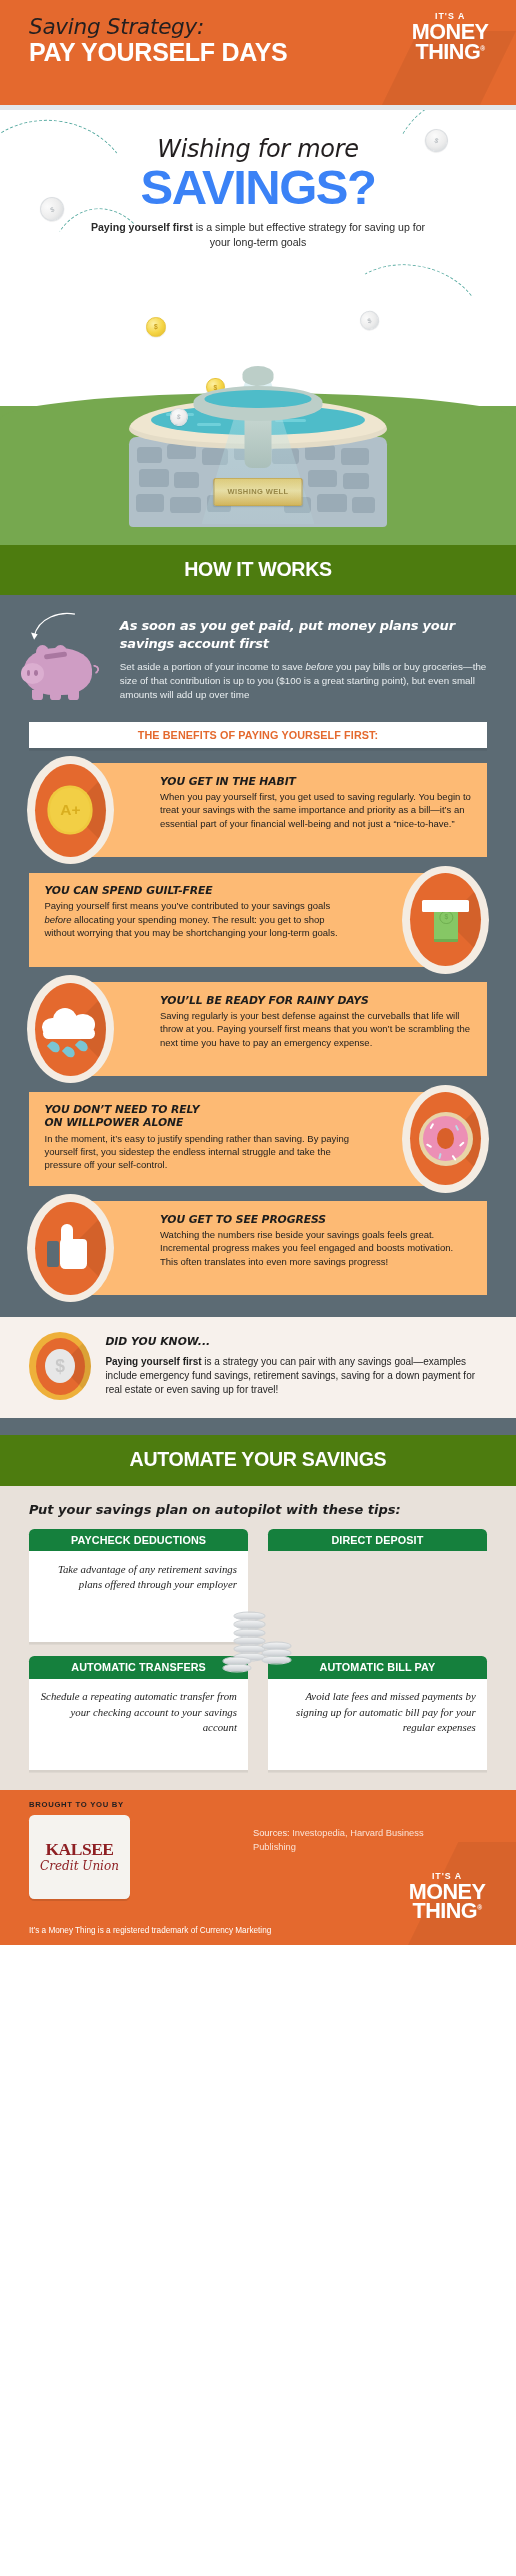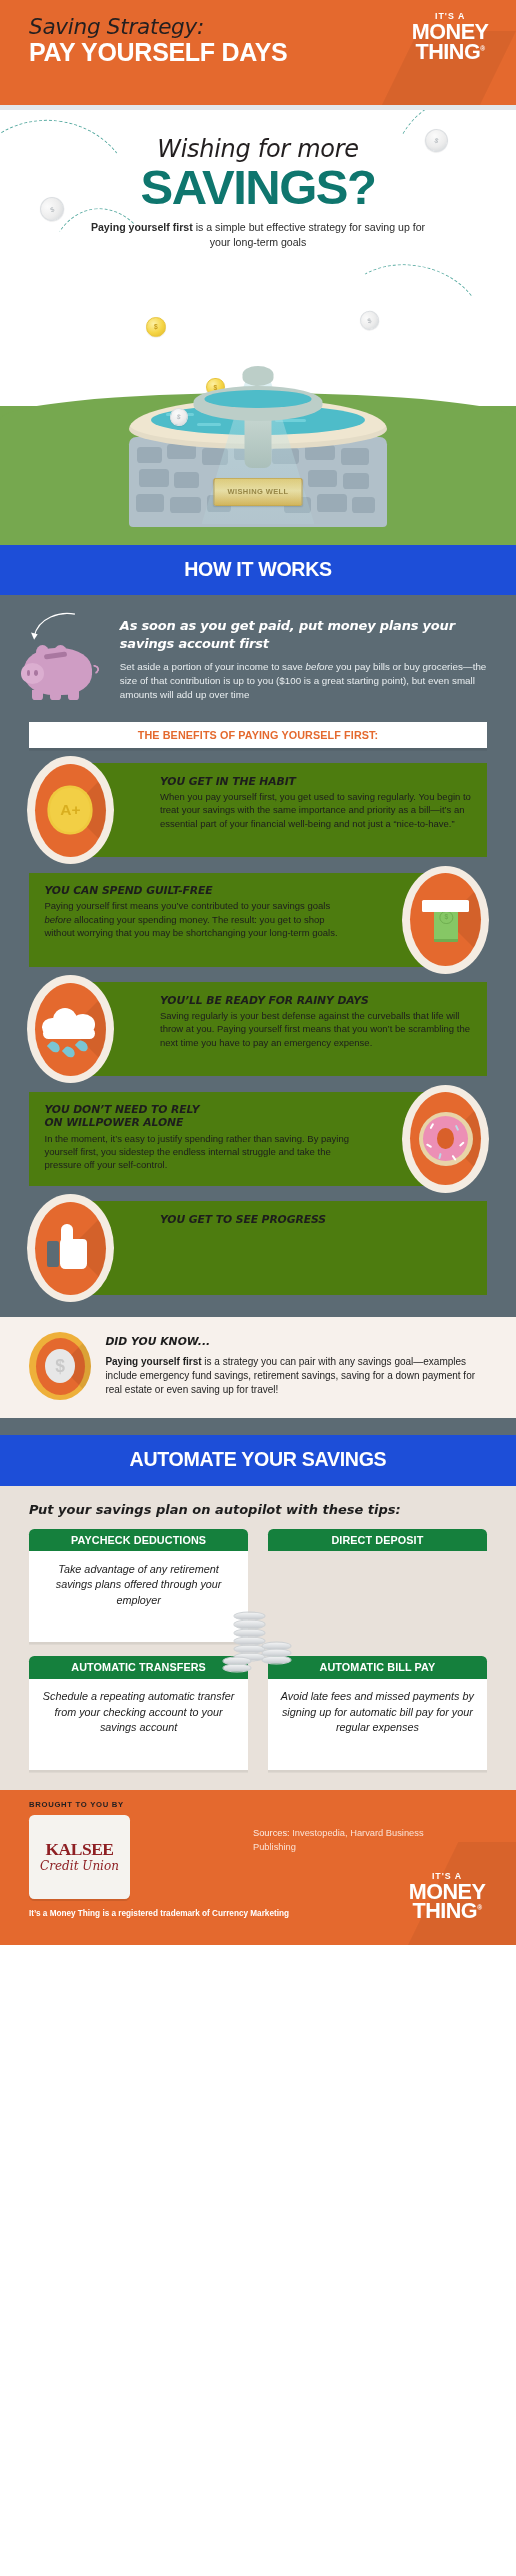--- a/index.html
+++ b/index.html
@@ -97,21 +97,21 @@
     font-weight: 400;
     font-size: 24px;
     color: #231f20;
     letter-spacing: -0.3px;
   }
   .hero-savings {
     text-align: center;
     font-family: "Liberation Sans", sans-serif;
     font-weight: 700;
     font-size: 49px;
-    color: #0f766e;
+    color: #3b82f6;
     line-height: 0.95;
     letter-spacing: -1.5px;
     margin-top: 1px;
   }
   .hero-sub {
     text-align: center;
     font-size: 10.6px;
     color: #2b2b2b;
     line-height: 1.45;
     margin: 9.3px auto 0;
@@ -258,21 +258,21 @@
     left: 50%; transform: translateX(-50%);
     bottom: 20.6px;
     width: 113px; height: 155px;
     background: linear-gradient(180deg, rgba(190,225,230,0.55), rgba(190,225,230,0.15));
     clip-path: polygon(42% 0%, 58% 0%, 100% 100%, 0% 100%);
     z-index: 2;
   }
 
   
   .bar {
-    background: #1d4ed8;
+    background: #4d7c0f;
     text-align: center;
     padding: 13px 0 14.4px;
   }
   .bar h2 {
     color: #fff;
     font-weight: 700;
     font-size: 19.6px;
     letter-spacing: -0.3px;
   }
 
@@ -389,21 +389,21 @@
 
   
   .benefit {
     position: relative;
     margin: 15.5px 29px 0;
     min-height: 94px;
     display: flex;
     align-items: stretch;
   }
   .benefit .card {
-    background: #4d7c0f;
+    background: #fdba74;
     flex: 1;
     padding: 11.3px 15.5px 12.4px;
   }
   .benefit.icon-left .card { margin-left: 58px; padding-left: 73px; }
   .benefit.icon-right .card { margin-right: 58px; padding-right: 73px; }
   .benefit h3 {
     font-family: "DejaVu Sans", sans-serif;
     font-style: italic;
     font-weight: 700;
     font-size: 10.8px;
@@ -584,22 +584,22 @@
     border-radius: 5.2px 5.2px 0 0;
     color: #fff;
     text-align: center;
     font-weight: 700;
     font-size: 10.8px;
     padding: 5.2px 0 5.7px;
     letter-spacing: 0.1px;
   }
   .tip-body {
     background: #fff;
-    text-align: center;
-    font-family: Liberation Sans, sans-serif;
+    text-align: right;
+    font-family: Liberation Serif, serif;
     font-style: italic;
     font-size: 10.8px;
     color: #1d1d1d;
     line-height: 1.45;
     padding: 10.3px 11.3px 12.4px;
     min-height: 91px;
     box-shadow: 0 2.6px 0 rgba(0,0,0,0.07);
   }
   .coin-stack {
     position: absolute;
@@ -680,24 +680,24 @@
   .footer-shadow {
     position: absolute;
     right: 0; bottom: 0;
     width: 108px; height: 103px;
     background: rgba(0,0,0,0.05);
     transform: skewX(-26deg);
     transform-origin: bottom right;
   }
   .trademark {
     position: absolute;
-    left: 29px; bottom: 27px;
+    left: 29px; bottom: 10px;
     font-size: 8.2px;
     color: #fff;
-    font-weight: 700;
+    font-weight: 400;
   }
 </style>
 </head>
 <body>
 
 <div class="page">
 
   <div class="header">
     <div class="iamt-shadow"></div>
     <div class="header-title-wrap">
@@ -894,20 +894,21 @@
         <div class="oval-in">
           <div class="glyph thumb">
             <div class="th-cuff"></div>
             <div class="th-fist"></div>
             <div class="th-up"></div>
           </div>
         </div>
       </div>
       <div class="card">
         <h3>YOU GET TO SEE PROGRESS</h3>
+        <p>Watching the numbers rise beside your savings goals feels great. Incremental progress makes you feel engaged and boosts motivation. This often translates into even more savings progress!</p>
       </div>
     </div>
   </div>
 
   <div class="dyk">
     <div class="dyk-coin">
       <div class="dyk-coin-mid">
         <div class="dyk-coin-in">
             <span>$</span>
           </div>

